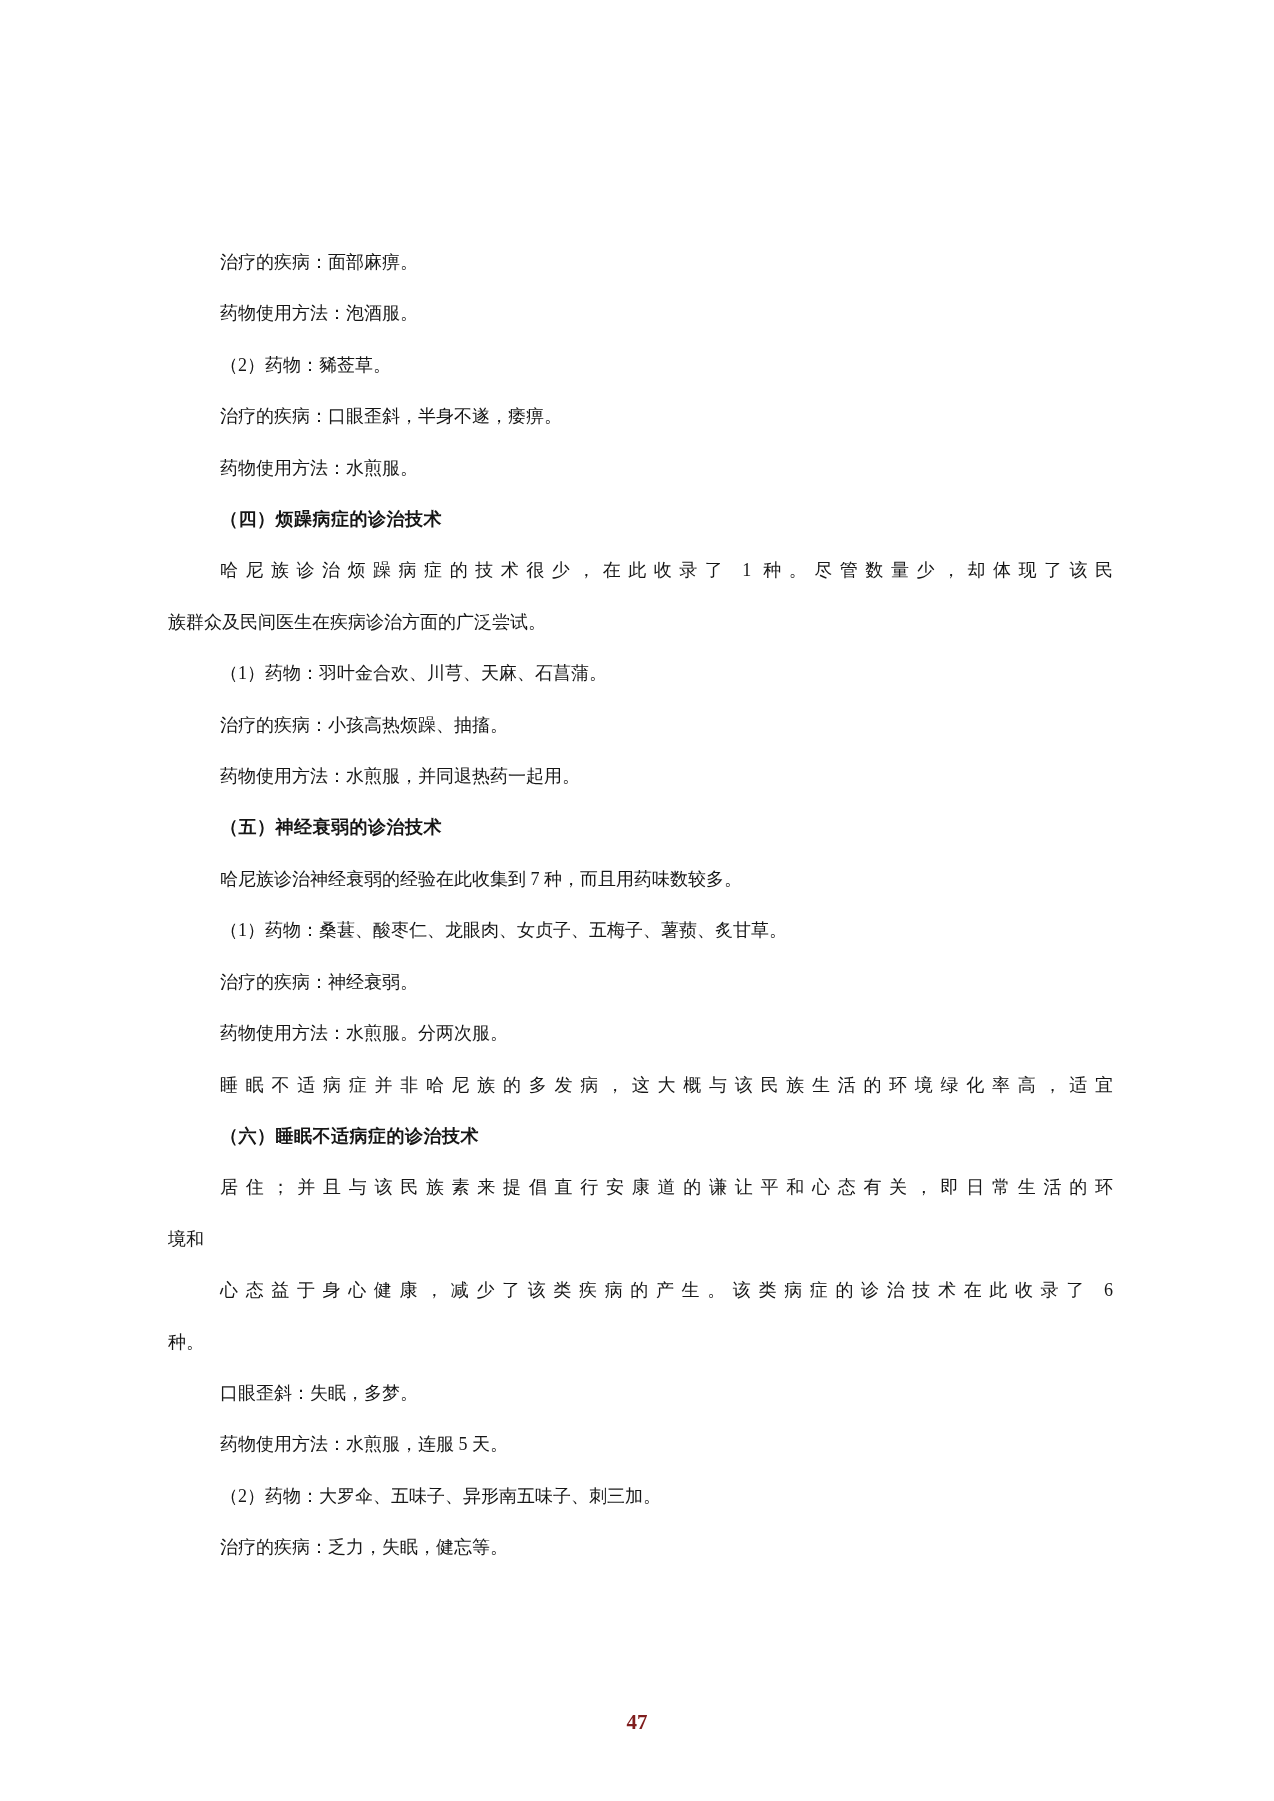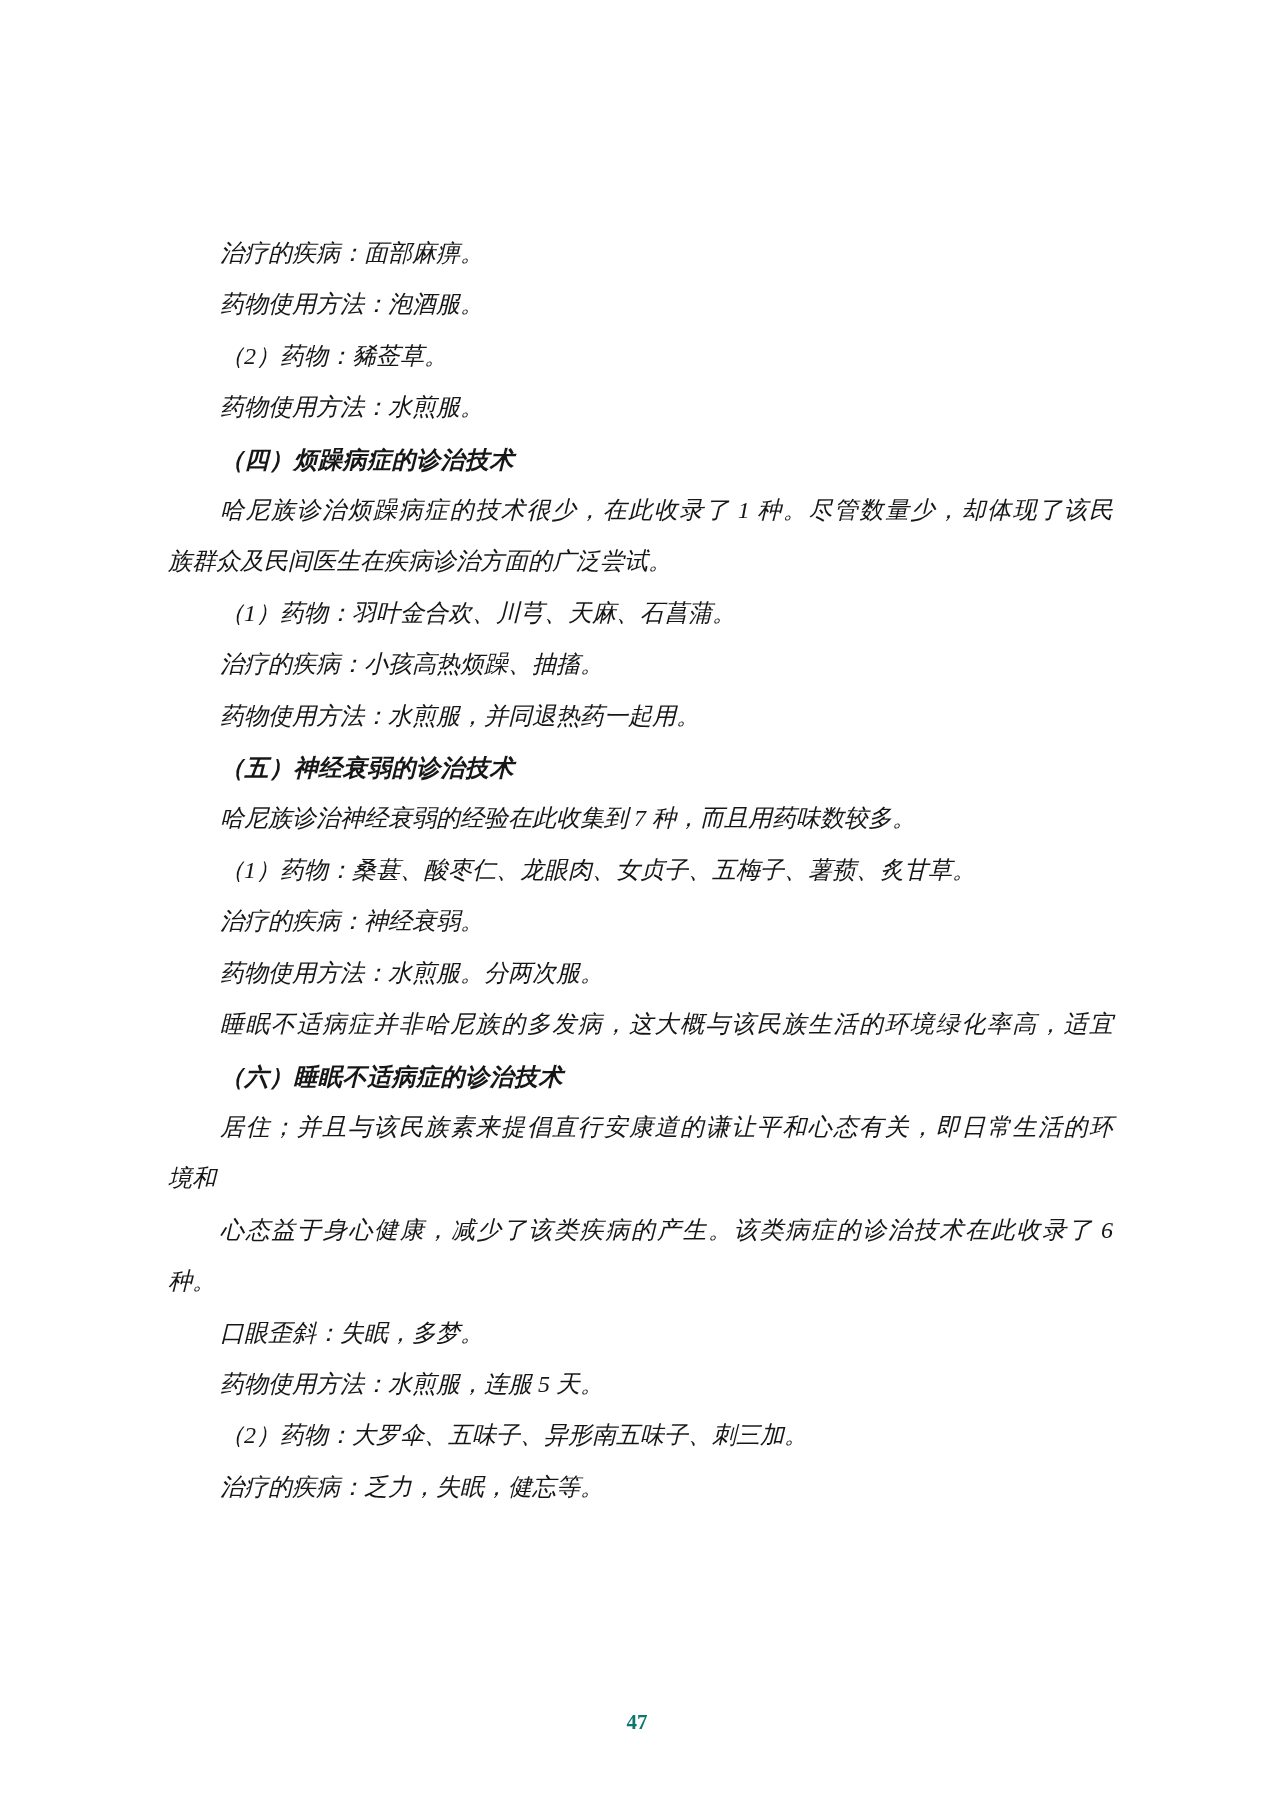--- a/index.html
+++ b/index.html
@@ -16,26 +16,25 @@
     overflow: hidden;
   }
   .page {
     position: absolute;
     inset: 0;
     background: #ffffff;
   }
   .text-block {
     position: absolute;
     left: 168px;
-    top: 228px;
+    top: 237px;
     width: 945px;
-    font-size: 24px;
+    font-size: 18px;
     line-height: 51.4px;
     text-align: left;
-    font-style: italic;
   }
   .line {
     white-space: pre-wrap;
   }
   .line.indent {
     text-indent: 52px;
   }
   .line.justify {
     text-align: justify;
     text-align-last: justify;
@@ -47,31 +46,32 @@
   }
   .page-number {
     position: absolute;
     left: 0;
     top: 1710px;
     width: 100%;
     text-align: center;
     font-size: 21px;
     font-weight: 700;
     font-family: "Liberation Serif", "DejaVu Serif", serif;
-    color: #0f766e;
+    color: #7f1d1d;
   }
 </style>
 </head>
 <body>
 
 <div class="page">
   <div class="text-block" id="text-block">
       <div class="line indent">治疗的疾病：面部麻痹。</div>
       <div class="line indent">药物使用方法：泡酒服。</div>
       <div class="line indent">（2）药物：豨莶草。</div>
+      <div class="line indent">治疗的疾病：口眼歪斜，半身不遂，痿痹。</div>
       <div class="line indent">药物使用方法：水煎服。</div>
       <div class="line indent heading">（四）烦躁病症的诊治技术</div>
       <div class="line indent justify">哈尼族诊治烦躁病症的技术很少，在此收录了 1 种。尽管数量少，却体现了该民</div>
       <div class="line">族群众及民间医生在疾病诊治方面的广泛尝试。</div>
       <div class="line indent">（1）药物：羽叶金合欢、川芎、天麻、石菖蒲。</div>
       <div class="line indent">治疗的疾病：小孩高热烦躁、抽搐。</div>
       <div class="line indent">药物使用方法：水煎服，并同退热药一起用。</div>
       <div class="line indent heading">（五）神经衰弱的诊治技术</div>
       <div class="line indent">哈尼族诊治神经衰弱的经验在此收集到 7 种，而且用药味数较多。</div>
       <div class="line indent">（1）药物：桑葚、酸枣仁、龙眼肉、女贞子、五梅子、薯蓣、炙甘草。</div>

